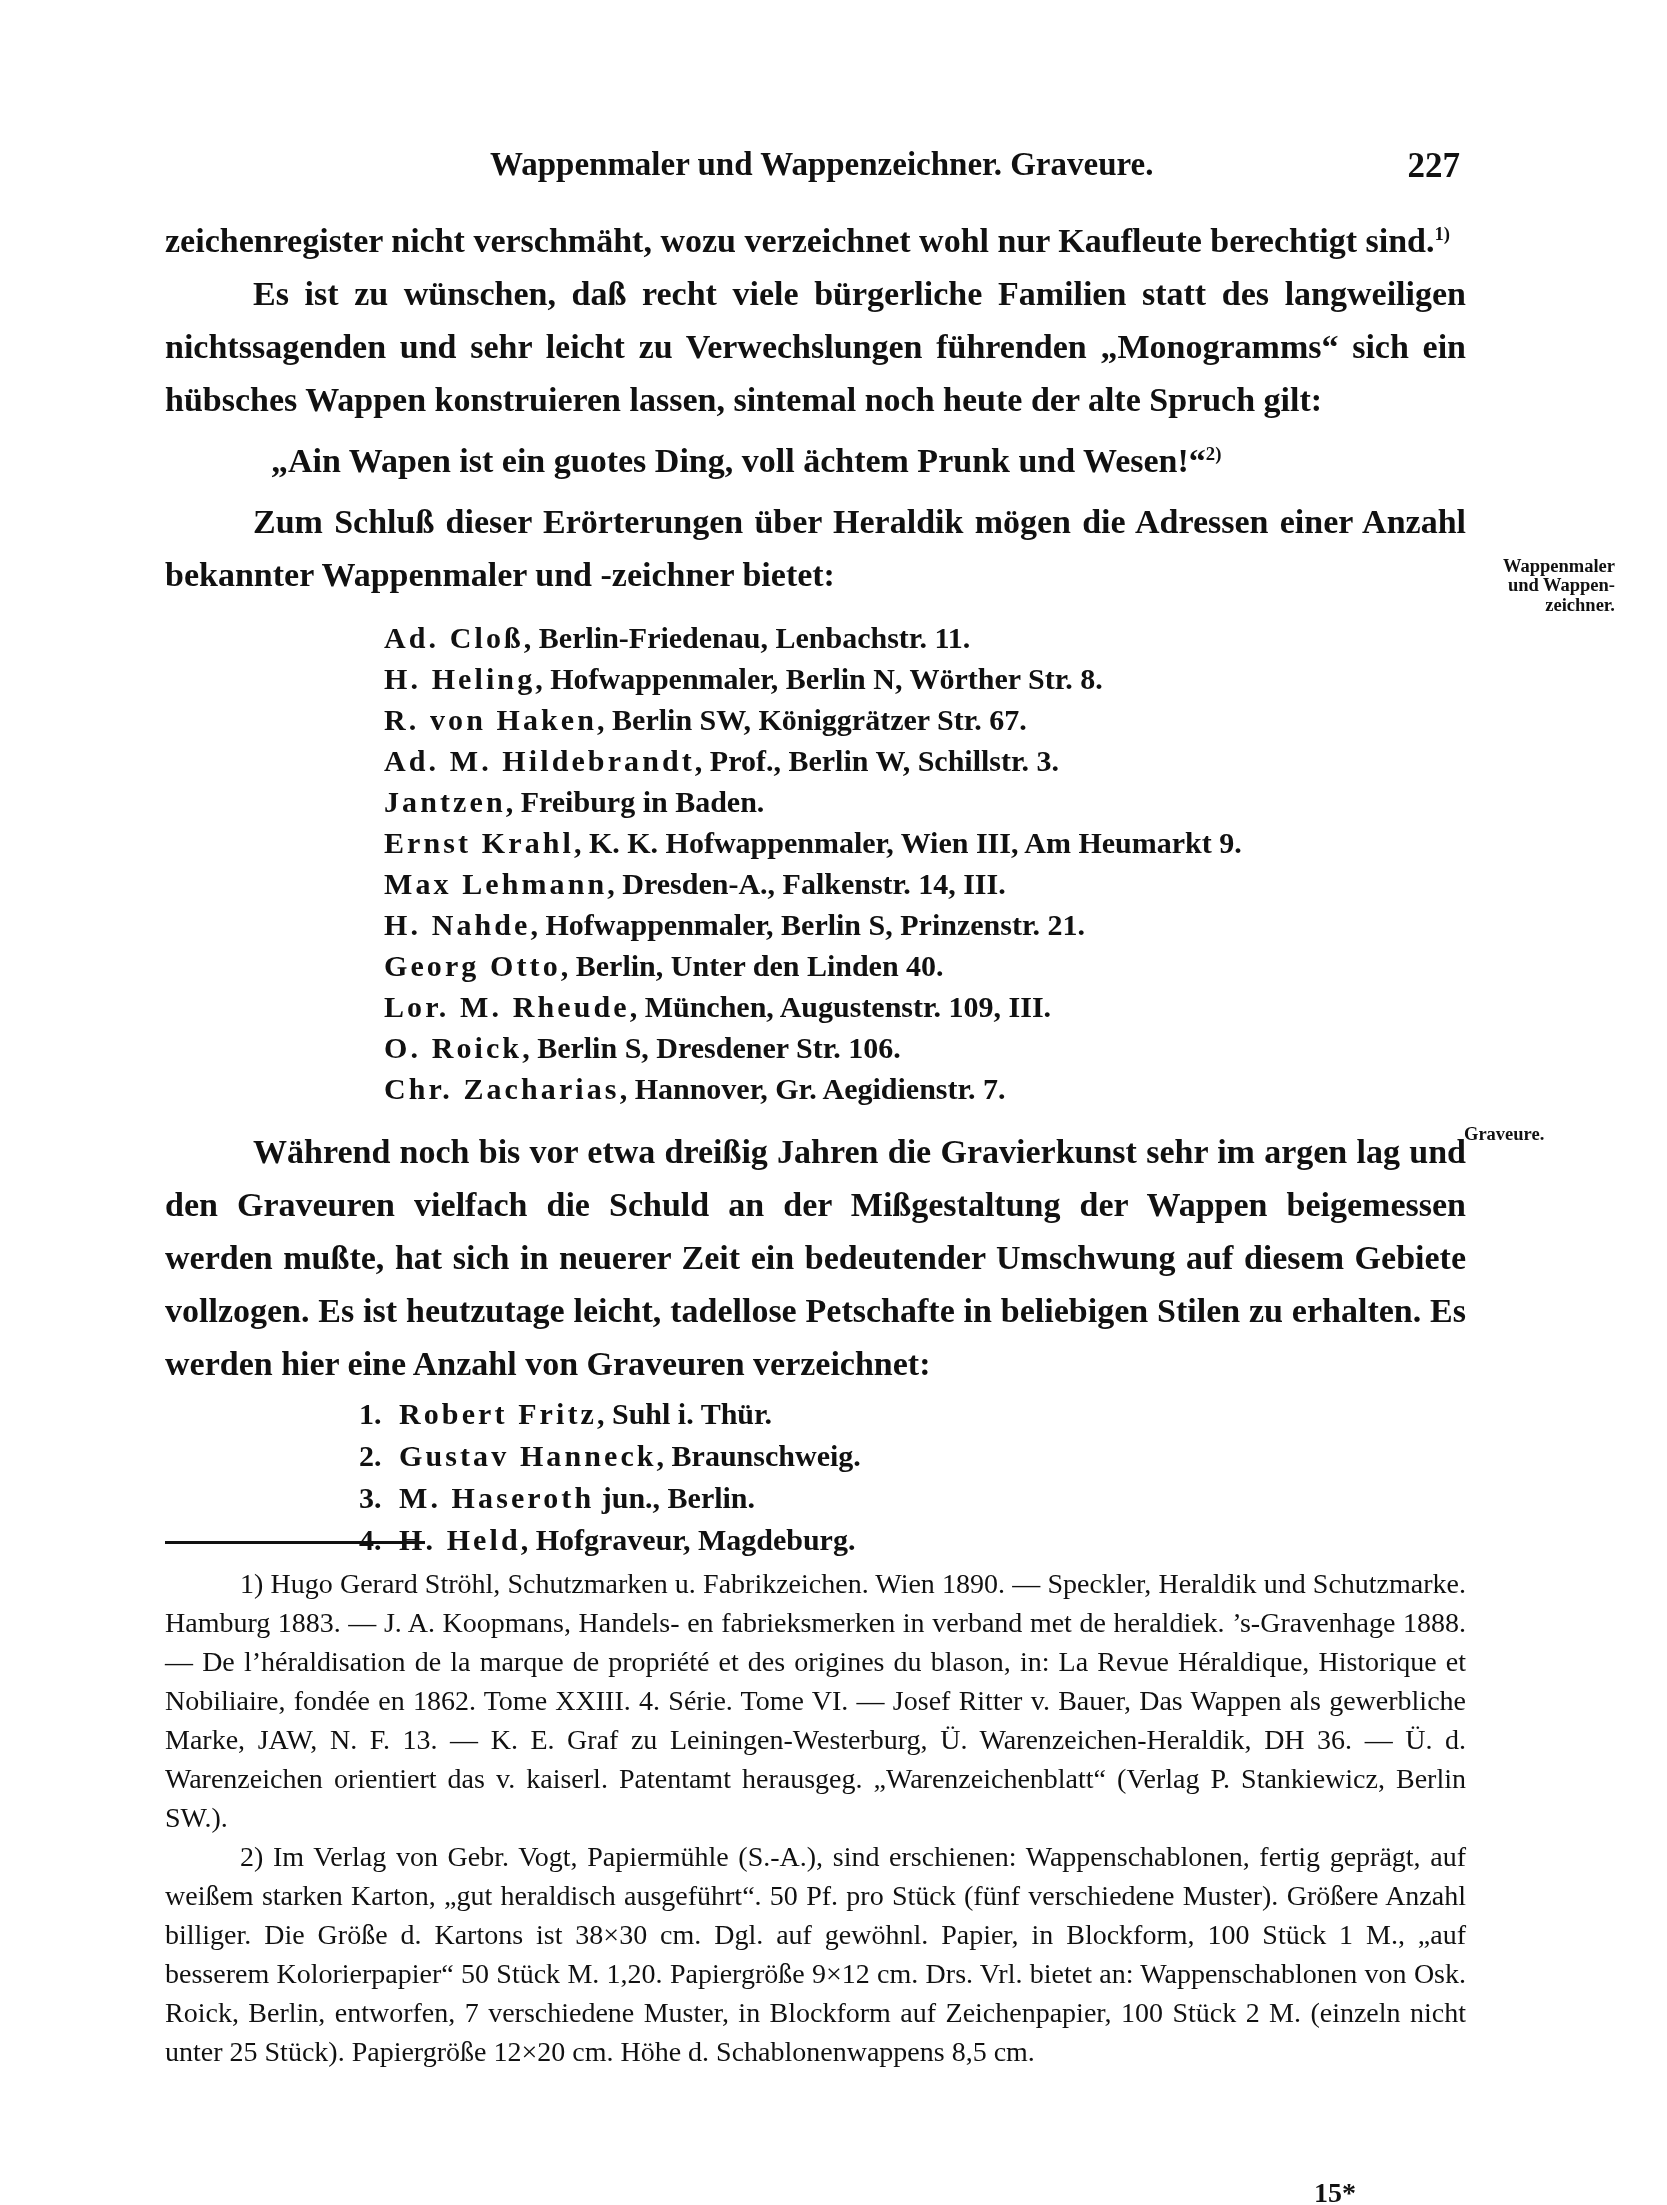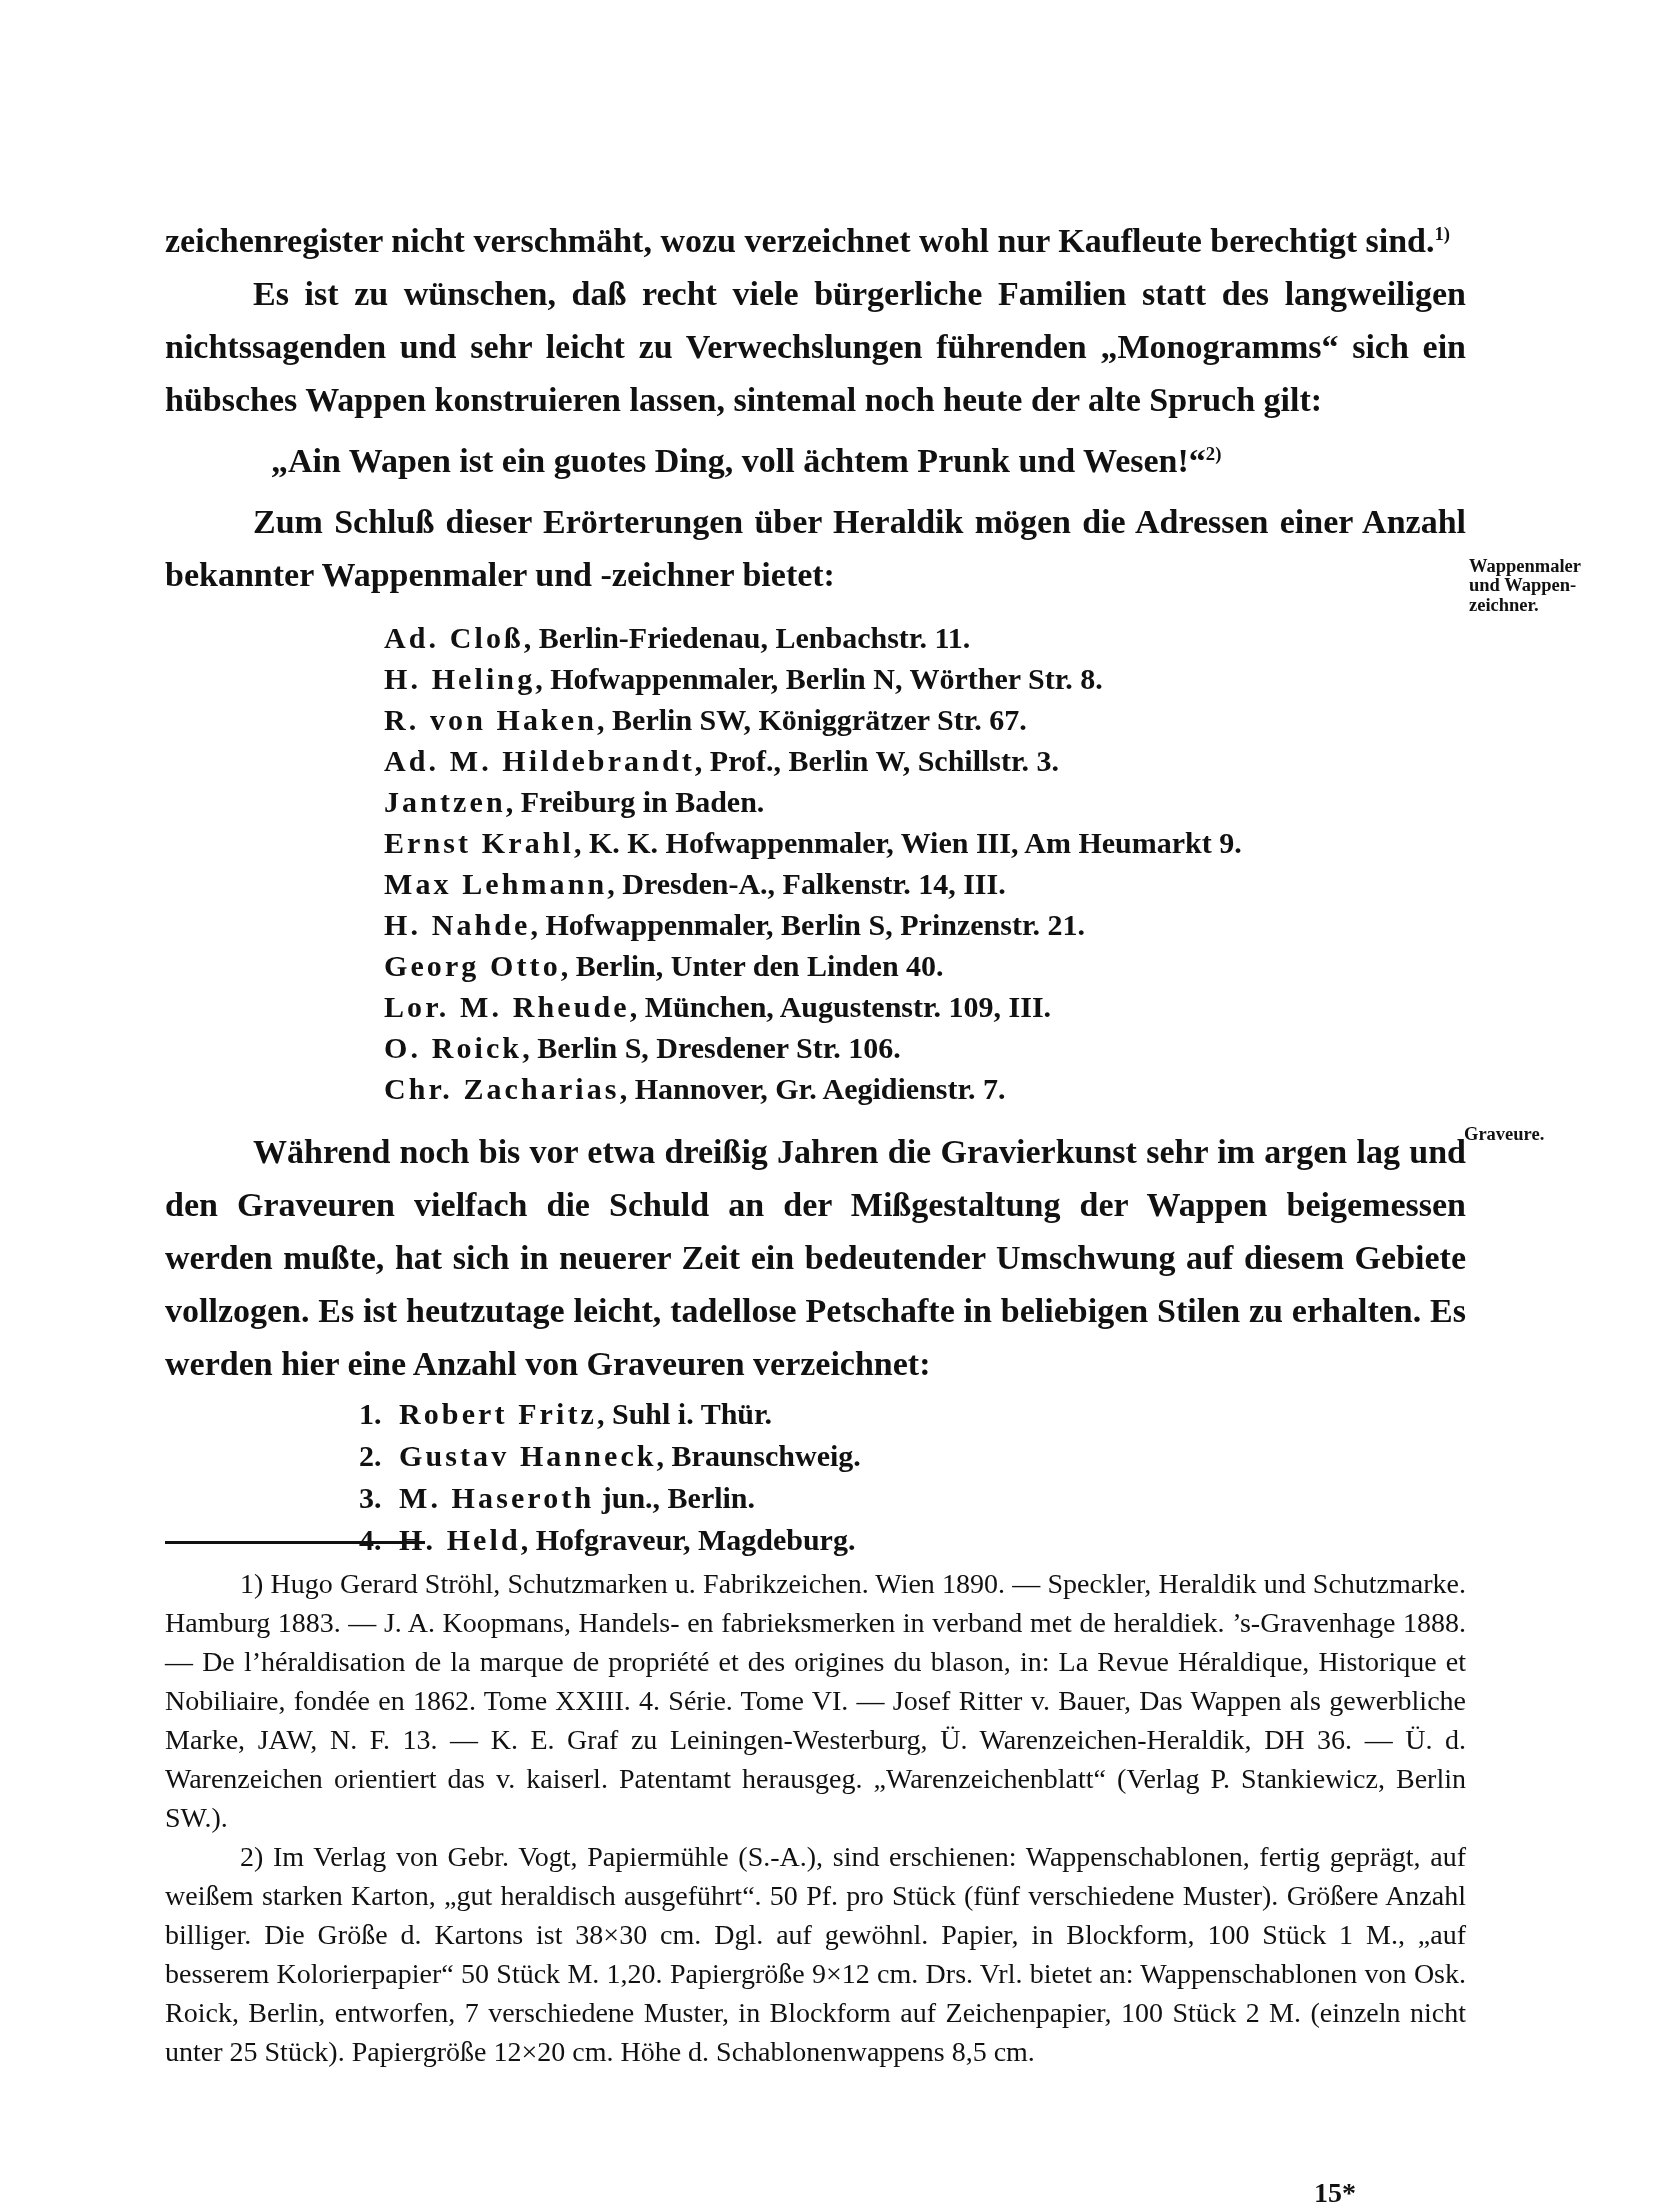--- a/index.html
+++ b/index.html
@@ -14,33 +14,37 @@
           font-size: 34px; line-height: 53px; font-weight: bold; }
   .para { text-align: justify; margin: 0; }
   .indent { text-indent: 88px; }
   .quote { padding-left: 106px; margin: 8px 0; }
   .addr-list { margin: 16px; padding-left: 203px; font-size: 30px; line-height: 41px; }
   .addr-list .name { letter-spacing: 3.1px; }
   .grav-list { margin: 3px 0 0 0; padding-left: 194px; font-size: 30px; line-height: 42px; list-style: none; }
   .grav-list .num { display: inline-block; width: 40px; }
   .grav-list .name { letter-spacing: 3.1px; }
   .margin-note { position: absolute; font-size: 18.5px; line-height: 19.4px; font-weight: bold;
-                 text-align: left; width: 146px; }
+                 text-align: right; width: 146px; }
   .rule { position: absolute; left: 165px; top: 1541px; width: 260px; height: 2.6px; background: #111; }
   .footnotes { position: absolute; left: 165px; top: 1564px; width: 1301px;
                font-size: 28px; line-height: 39px; font-weight: normal; }
   .fn { text-align: justify; margin: 0; text-indent: 75px; }
   .sig { position: absolute; left: 1314px; top: 2177px; font-size: 28px; font-weight: bold; }
   sup { font-size: 0.55em; line-height: 0; }
 </style>
 </head>
 <body>
 
 <div class="page">
 
+  <div class="header">
+    <span class="title">Wappenmaler und Wappenzeichner. Graveure.</span>
+    <span class="pagenum">227</span>
+  </div>
 
   <div class="body">
     <p class="para"><span>zeichenregister nicht verschmäht, wozu verzeichnet wohl nur Kaufleute berechtigt sind.</span><sup>1)</sup></p>
     <p class="para indent">Es ist zu wünschen, daß recht viele bürgerliche Familien statt des langweiligen nichtssagenden und sehr leicht zu Verwechslungen führenden „Monogramms“ sich ein hübsches Wappen konstruieren lassen, sintemal noch heute der alte Spruch gilt:</p>
     <p class="para quote"><span>„Ain Wapen ist ein guotes Ding, voll ächtem Prunk und Wesen!“</span><sup>2)</sup></p>
     <p class="para indent">Zum Schluß dieser Erörterungen über Heraldik mögen die Adressen einer Anzahl bekannter Wappenmaler und -zeichner bietet:</p>
 
     <div class="addr-list">
       <div><span class="name">Ad. Cloß</span><span>, Berlin-Friedenau, Lenbachstr. 11.</span></div>
       <div><span class="name">H. Heling</span><span>, Hofwappenmaler, Berlin N, Wörther Str. 8.</span></div>

